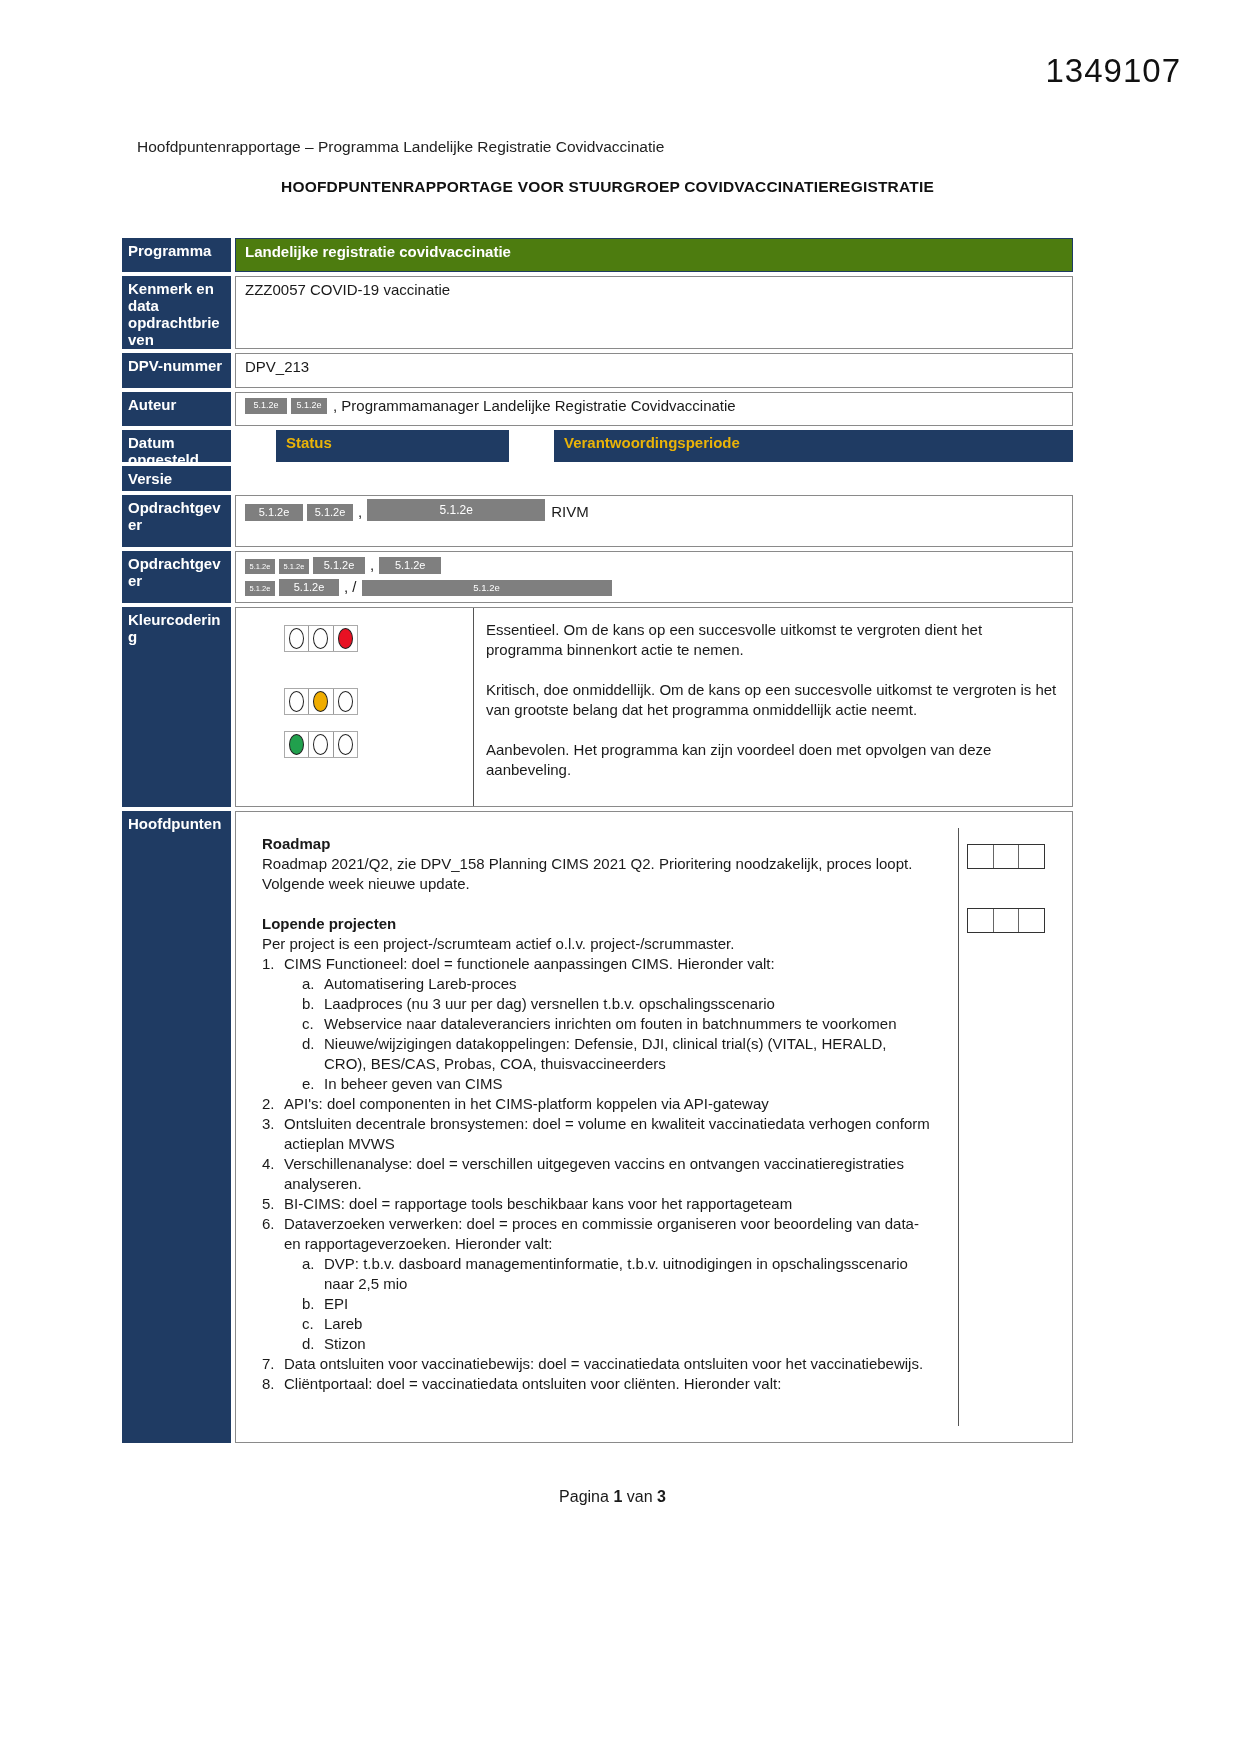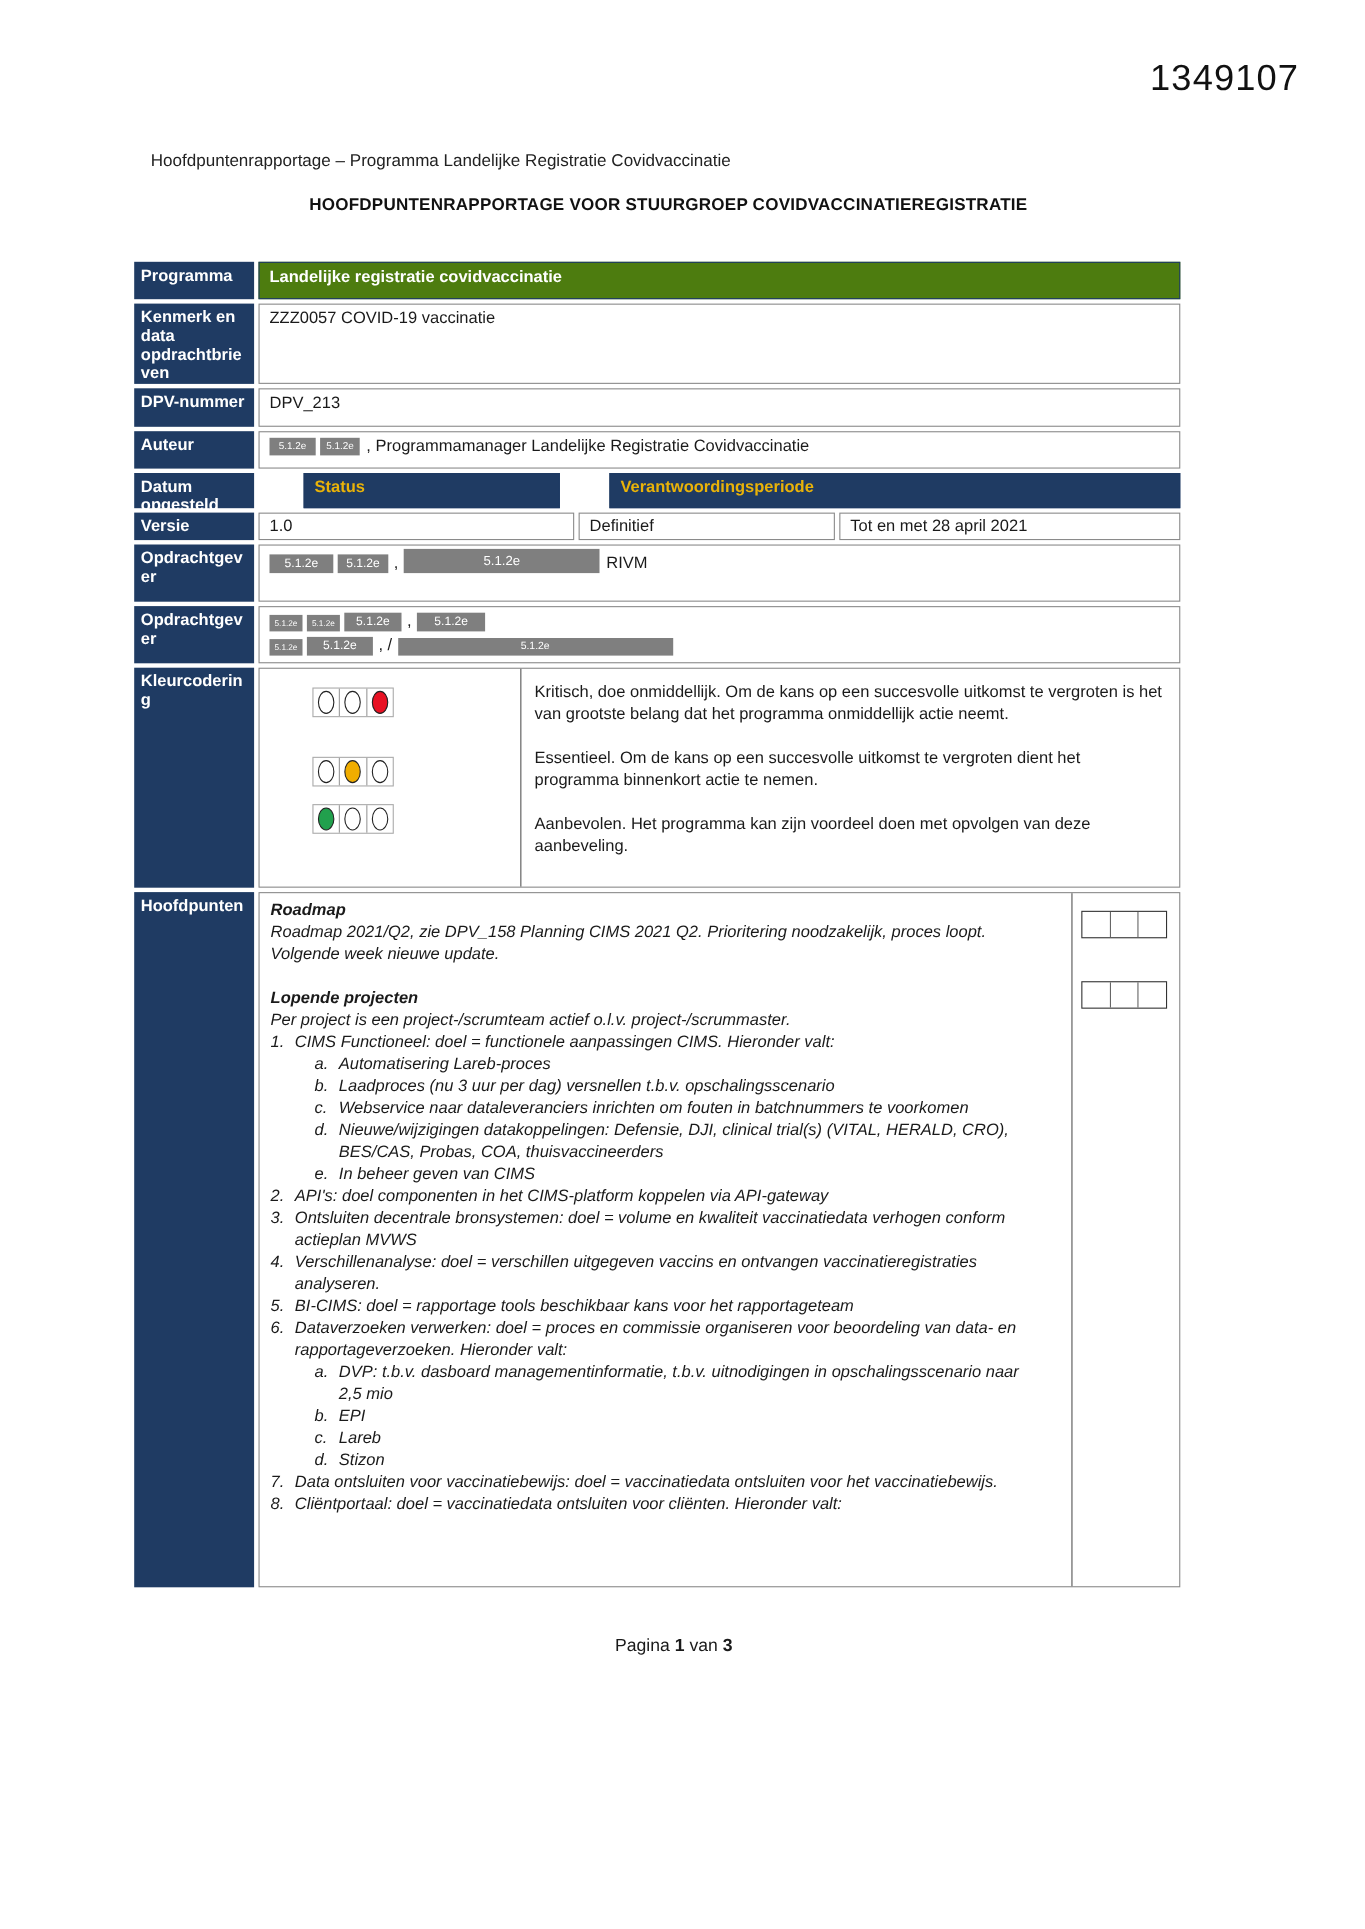--- a/index.html
+++ b/index.html
@@ -46,21 +46,21 @@
   .tl-box:nth-child(1){margin-top:17px;}
   .tl-box:nth-child(2){margin-top:36px;}
   .tl-box:nth-child(3){margin-top:16px;}
   .tl-cell{flex:1;border-right:1px solid #999;display:flex;align-items:center;justify-content:center;}
   .tl-cell:last-child{border-right:none;}
   .dot{width:15px;height:21px;border:1.5px solid #222;border-radius:50%;background:#fff;box-sizing:border-box;}
   .kleur-text{flex:1;padding:12px 14px 0 12px;font-size:15px;line-height:20px;}
   .kleur-text p{margin:0 0 20px 0;}
 
   
-  .hp-val{flex:1;background:#fff;border:1px solid #8a8a8a;box-sizing:border-box;display:flex;padding:0;font-style:italic;}
+  .hp-val{flex:1;background:#fff;border:1px solid #8a8a8a;box-sizing:border-box;display:flex;padding:16px;}
   .hp-text{flex:1;padding:6px 26px 0 10px;font-size:15px;line-height:20px;}
   .hp-side{flex:0 0 97px;border-left:1px solid #555;position:relative;}
   .hp-line{display:flex;}
   .hp-line.bold{font-weight:bold;}
   .hp-line.blank{height:20px;}
   .hp-line.alpha{margin-left:40px;}
   .mk{flex:0 0 22px;}
   .tx{flex:1;}
   .ind-box{position:absolute;left:8px;width:78px;height:25px;border:1px solid #333;display:flex;background:#fff;box-sizing:border-box;}
   .ind-box.first{top:16px;}
@@ -112,25 +112,20 @@
     <div class="row">
       <div class="lbl h32">Datum opgesteld</div>
       <div class="val-split h32">
         <div class="cell c-status navy h32">Status</div>
         <div class="cell c-periode navy h32">Verantwoordingsperiode</div>
       </div>
     </div>
 
     <div class="row">
       <div class="lbl h25">Versie</div>
-      <div class="val-split h25">
-        <div class="cell c-date h25">1.0</div>
-        <div class="cell c-status h25">Definitief</div>
-        <div class="cell c-periode h25">Tot en met 28 april 2021</div>
-      </div>
     </div>
 
     <div class="row">
       <div class="lbl h52">Opdrachtgever</div>
       <div class="val h52">
         <div class="redline">
           <span class="redact h17 w58">5.1.2e</span>
           <span class="redact h17 w46">5.1.2e</span>
           <span class="sep">,</span>
           <span class="redact h22 w178">5.1.2e</span>
@@ -190,22 +185,22 @@
               </div>
               <div class="tl-cell">
                 <div class="dot"></div>
               </div>
               <div class="tl-cell">
                 <div class="dot"></div>
               </div>
             </div>
           </div>
         <div class="kleur-text">
+          <p>Essentieel. Om de kans op een succesvolle uitkomst te vergroten dient het programma binnenkort actie te nemen.</p>
           <p>Kritisch, doe onmiddellijk. Om de kans op een succesvolle uitkomst te vergroten is het van grootste belang dat het programma onmiddellijk actie neemt.</p>
-          <p>Essentieel. Om de kans op een succesvolle uitkomst te vergroten dient het programma binnenkort actie te nemen.</p>
           <p>Aanbevolen. Het programma kan zijn voordeel doen met opvolgen van deze aanbeveling.</p>
         </div>
       </div>
     </div>
 
     <div class="row">
       <div class="lbl h632">Hoofdpunten</div>
       <div class="hp-val h632">
         <div class="hp-text">
             <div class="hp-line bold">Roadmap</div>

